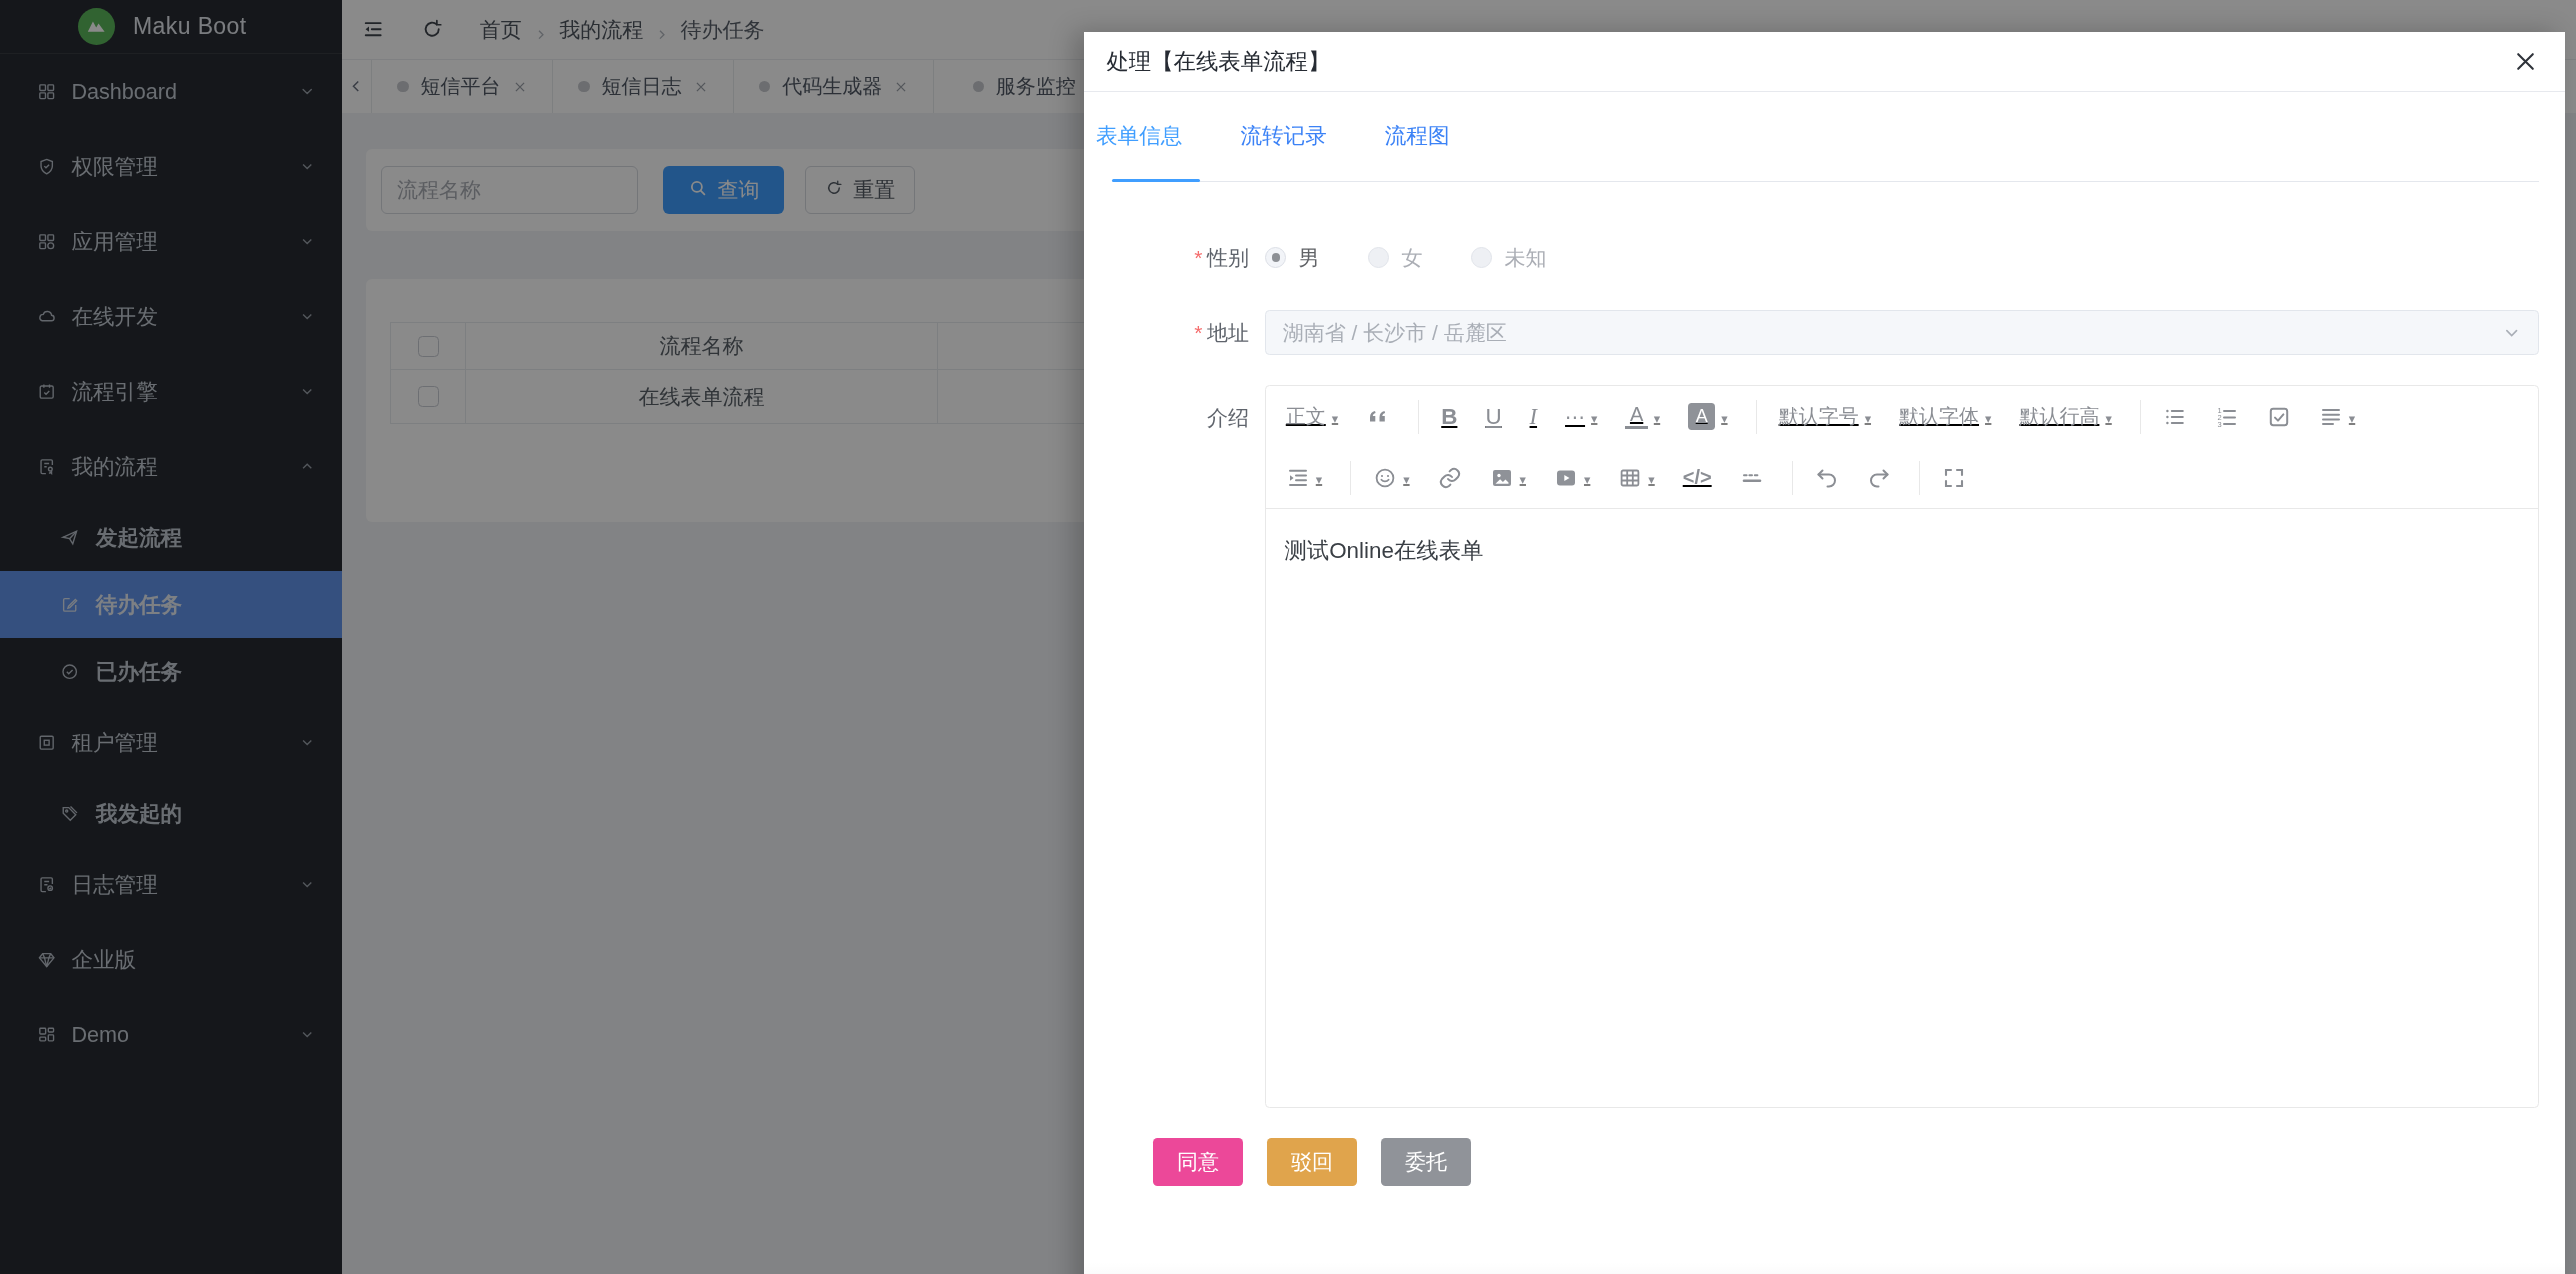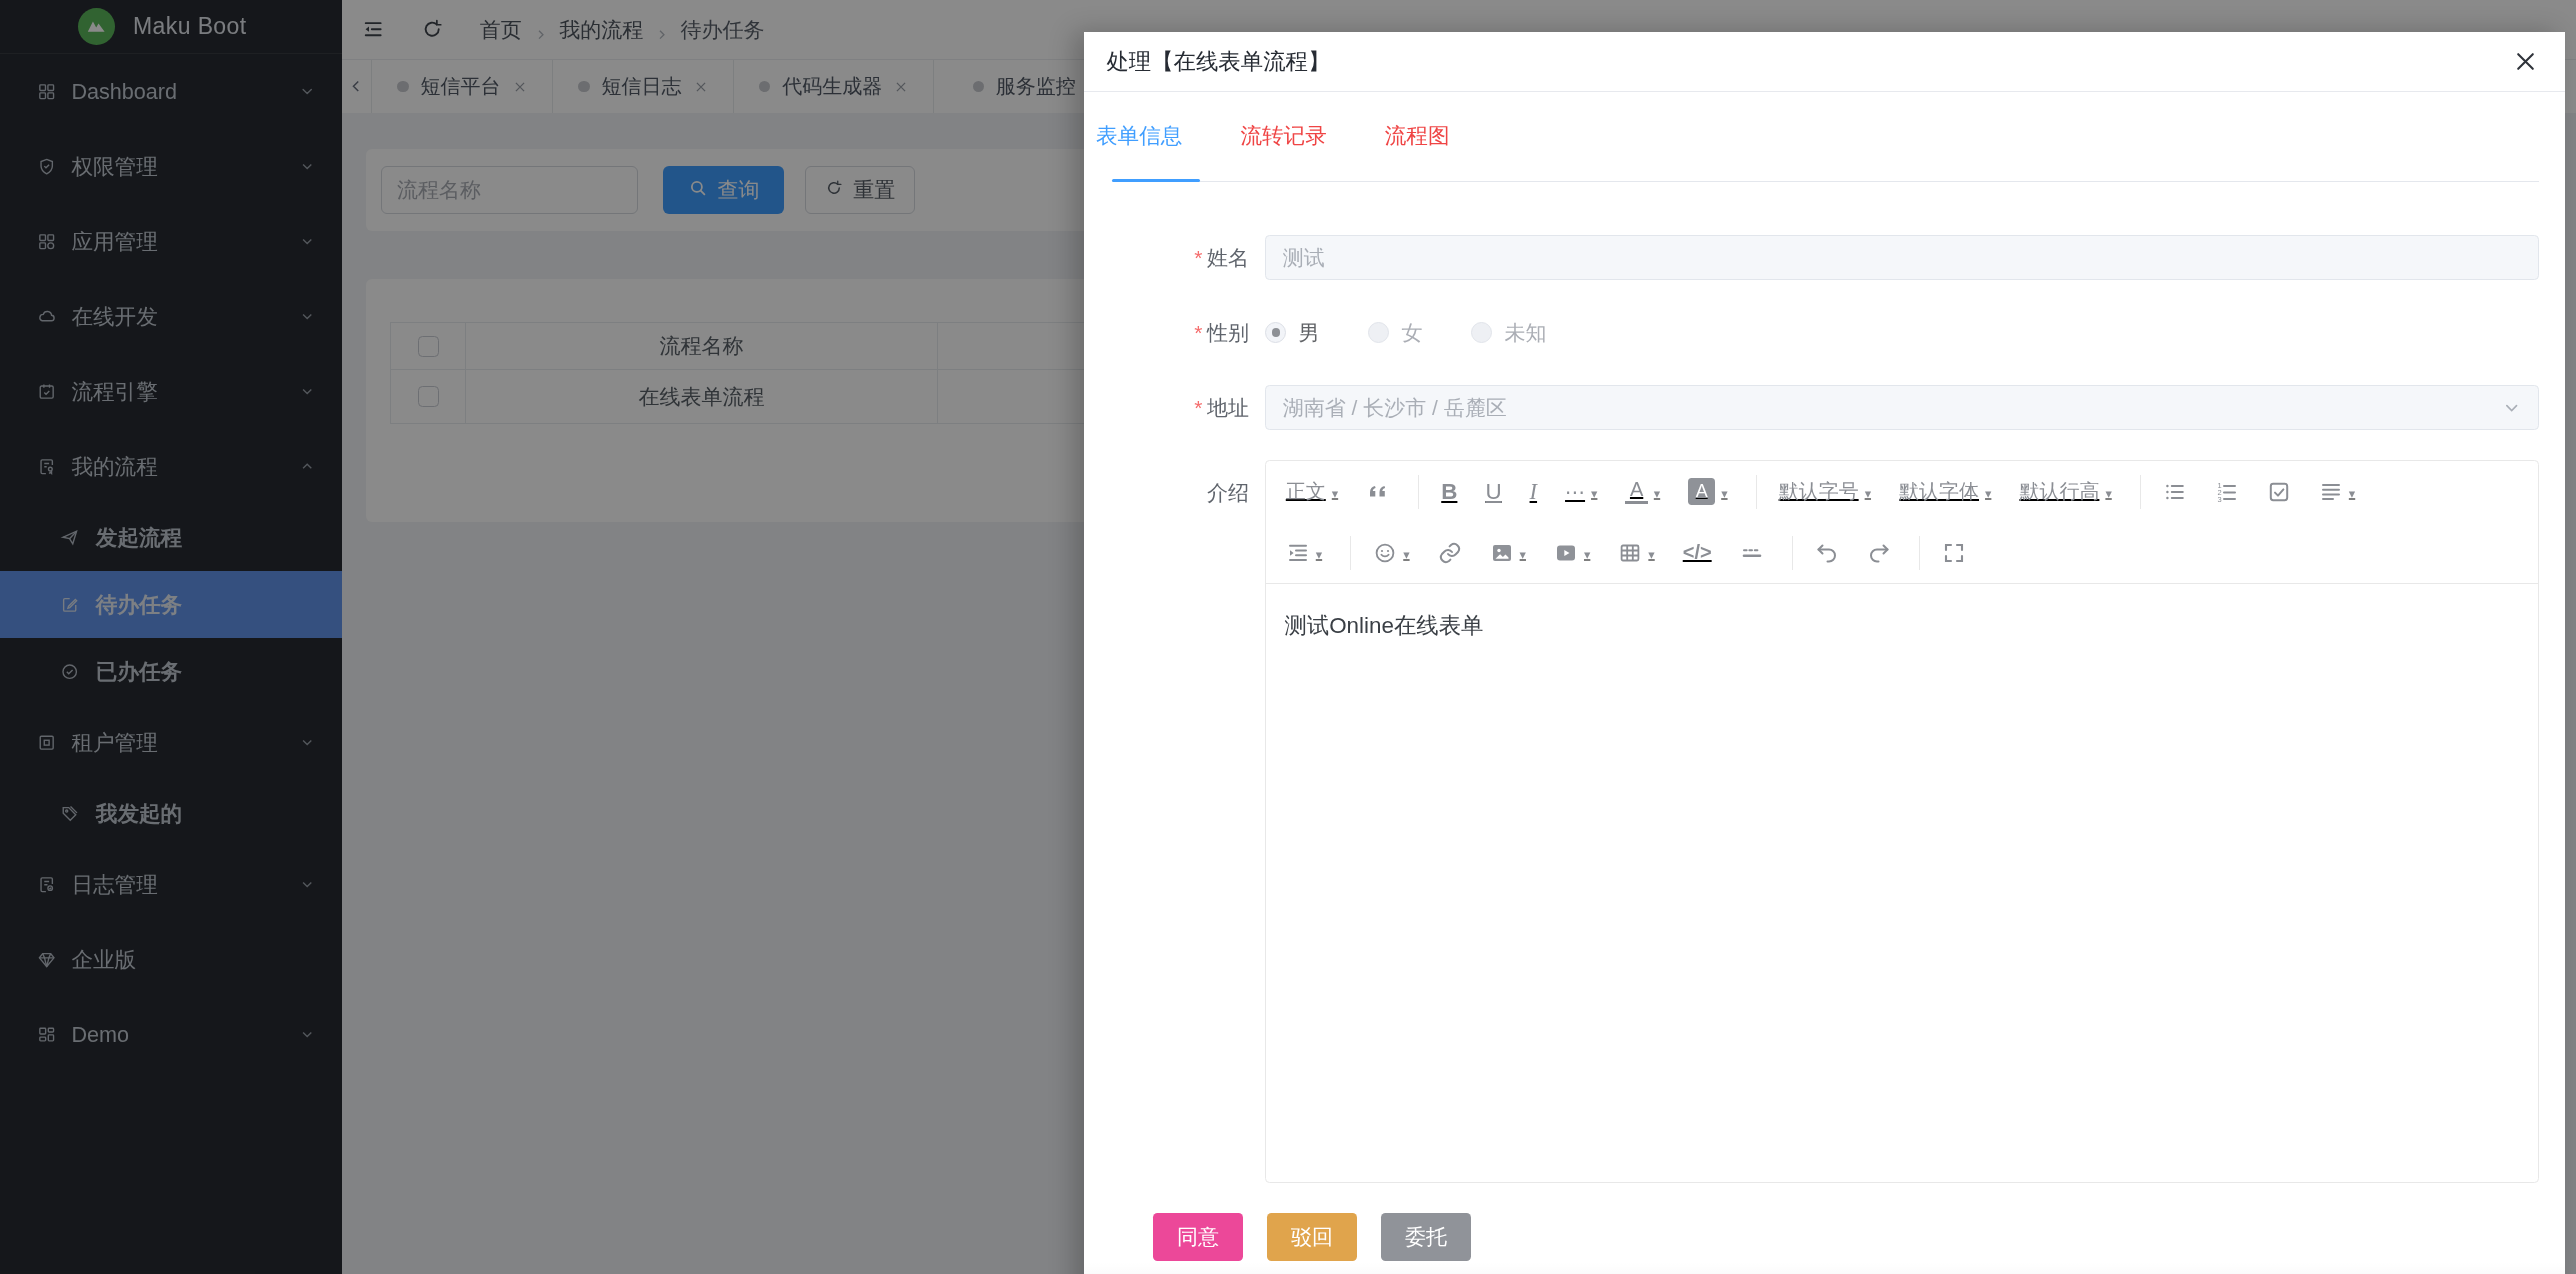--- a/index.html
+++ b/index.html
@@ -58,21 +58,21 @@
   .td.c-rest { flex:1; border-right:none; }
   .checkbox { width:21px; height:21px; border:1.5px solid #c9cdd4; border-radius:4.5px; background:#fff; cursor:pointer; }
 
   
   .overlay { position:absolute; inset:0; background:rgba(0,0,0,.46); z-index:40; }
   .drawer { position:absolute; left:1084px; top:0; width:1481px; height:1275px; background:#fff; z-index:60; box-shadow:-10.4px 0 24px rgba(0,0,0,.22);margin-top:32px; }
   .d-head { height:60px; display:flex; align-items:center; padding:0 27px 0 22.4px; border-bottom:0.7px solid #e7e9ee; }
   .d-title { font-size:22.4px; color:#262b33; }
   .d-close { margin-left:auto; width:25px; height:25px; color:#2f333a; cursor:pointer; }
   .d-tabs { position:relative; height:90px; padding-left:12px; display:flex; align-items:center; }
-  .d-tab { font-size:21.6px; color:#ef4444; margin-right:58px; padding-bottom:3px; cursor:pointer; }
+  .d-tab { font-size:21.6px; color:#3b82f6; margin-right:58px; padding-bottom:3px; cursor:pointer; }
   .d-tab.active { color:#409eff; }
   .d-tabs .rail { position:absolute; left:28px; right:26px; bottom:0; height:1.5px; background:#e4e7ed; }
   .d-tabs .ink { position:absolute; left:28px; bottom:0; width:88px; height:3px; background:#409eff; border-radius:1.5px; }
 
   .d-body { position:absolute; top:149px; left:0; right:0; padding:54px 26px 0 69px; }
   .frow { display:flex; align-items:center; margin-bottom:30px; }
   .frow .f-label { width:96px; flex:0 0 auto; text-align:right; font-size:21px; color:#5f646c; margin-right:16.4px; white-space:nowrap; }
   .req { color:#f56c6c; margin-right:4.5px; font-size:21px; }
   .f-ctrl { flex:1 1 auto; }
   .dis-input { height:45px; width:100%; background:#f5f7fa; border:0.7px solid #e2e6ec; border-radius:4.5px; font-size:21px; color:#a9aeb6; padding:0 16.4px; outline:none; font-family:inherit; }
@@ -382,24 +382,20 @@
     <div class="d-tabs">
       <span class="d-tab active">表单信息</span>
       <span class="d-tab">流转记录</span>
       <span class="d-tab">流程图</span>
       <span class="rail"></span>
       <span class="ink"></span>
     </div>
 
     <div class="d-body">
 
-      <div class="frow">
-        <div class="f-label"><span class="req">*</span><span>姓名</span></div>
-        <div class="f-ctrl"><input class="dis-input" readonly="" value="测试" style=""></div>
-      </div>
 
       <div class="frow">
         <div class="f-label"><span class="req">*</span><span>性别</span></div>
         <div class="f-ctrl radios">
           <span class="radio checked">
               <span class="r-circle"></span>
               <span class="r-lb">男</span>
             </span>
           <span class="radio">
               <span class="r-circle"></span>

